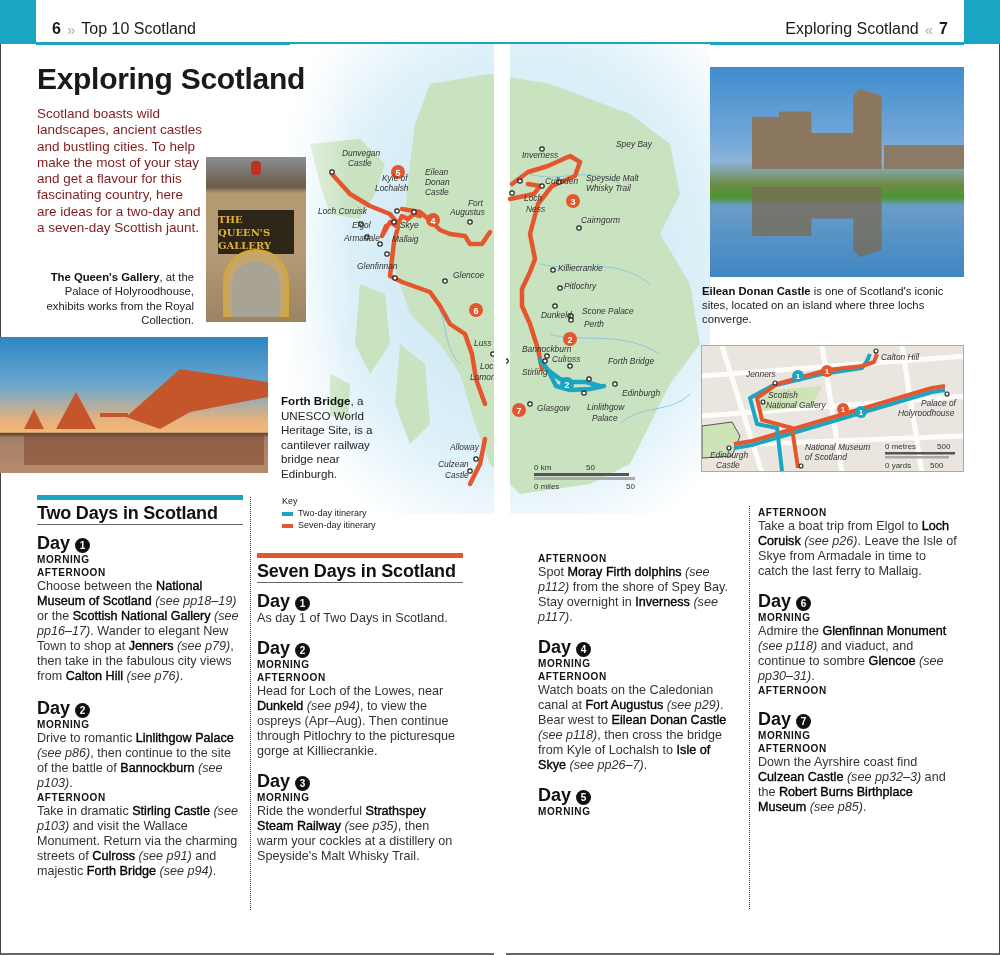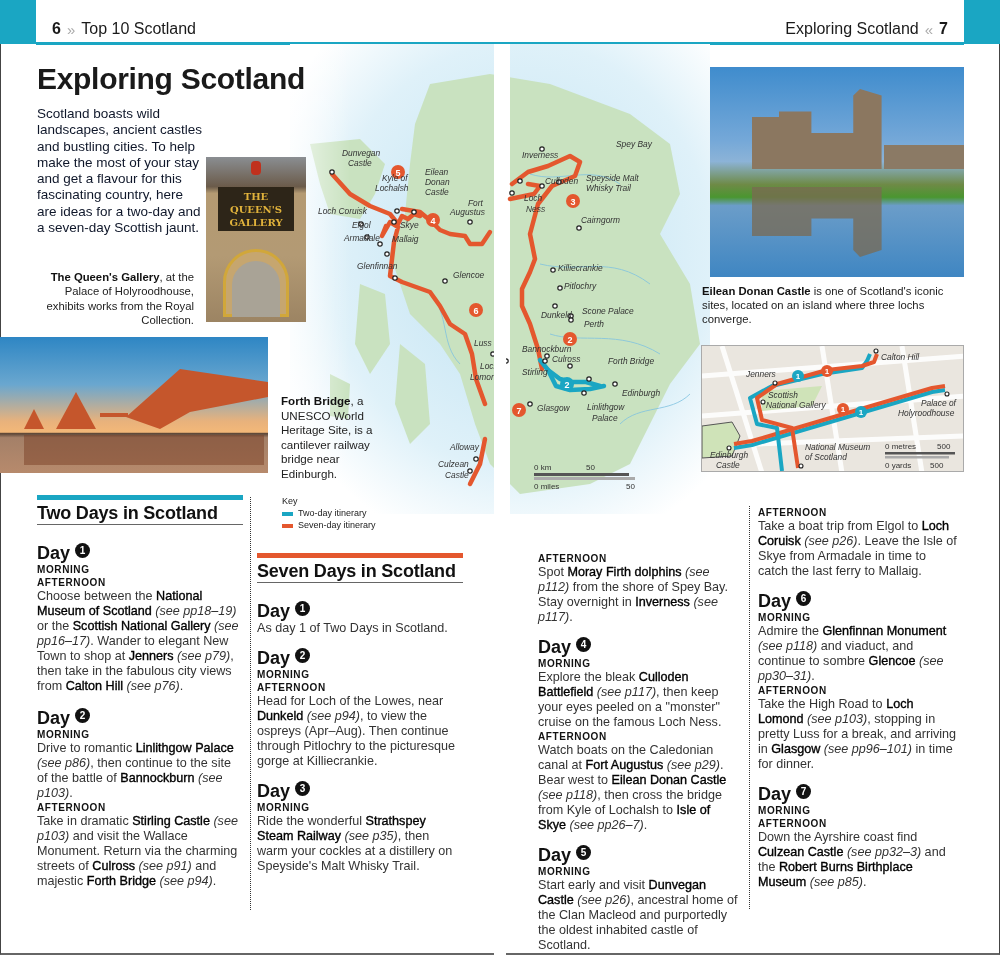--- a/index.html
+++ b/index.html
@@ -9,47 +9,47 @@
 .page.right{left:500px;width:500px;border-right:1px solid #444;border-bottom:2px solid #666}
 .gutter{position:absolute;left:494px;top:44px;width:12px;height:911px;background:#fff;z-index:6}
 .tabblock{position:absolute;top:0;width:36px;height:44px;background:#1aa6c3}
 .tabblock.l{left:0}.tabblock.r{right:0}
 .runhead{position:absolute;top:0;height:45px;border-bottom:3px solid #1aa6c3;font-family:"Liberation Sans",sans-serif;font-size:16px;color:#1a1a1a;display:flex;align-items:flex-end;padding-bottom:4px}
 .runhead.l{left:36px;width:464px;padding-left:16px}
 .runhead.r{left:500px;width:464px;justify-content:flex-end;padding-right:16px}
 .runhead .num{font-weight:bold}
 .runhead .chev{color:#aaa;margin:0 6px;font-size:15px}
 .title{position:absolute;left:37px;top:62px;font-family:"Liberation Sans",sans-serif;font-weight:bold;font-size:30px;color:#1a1a1a;letter-spacing:-0.3px;z-index:3}
-.intro{position:absolute;left:37px;top:106px;width:270px;font-family:"Liberation Sans",sans-serif;font-size:13.5px;line-height:16.3px;color:#0f172a;z-index:3}
+.intro{position:absolute;left:37px;top:106px;width:270px;font-family:"Liberation Sans",sans-serif;font-size:13.5px;line-height:16.3px;color:#7f1d1d;z-index:3}
 .intro .wrap{float:right;width:102px;height:164px;margin:8px -5px 0 6px}
 .photo{position:absolute;overflow:hidden}
 .queen{left:206px;top:157px;width:100px;height:165px;background:linear-gradient(180deg,#8a8e92 0%,#6b5b4a 18%,#b49a72 22%,#b39a74 60%,#9c8463 100%);z-index:3}
-.queen .sign{position:absolute;left:12px;top:30px;width:76px;height:44px;background:#2d2518;color:#e0b23b;font-family:"DejaVu Serif",serif;font-weight:bold;font-size:10px;line-height:13px;text-align:center;padding-top:3px}
+.queen .sign{position:absolute;left:12px;top:53px;width:76px;height:44px;background:#2d2518;color:#e0b23b;font-family:"DejaVu Serif",serif;font-weight:bold;font-size:10px;line-height:13px;padding-top:3px}
 .queen .arch{position:absolute;left:17px;top:92px;width:66px;height:68px;border-radius:33px 33px 0 0;background:#c6a66f;border:3px solid #d1a73a}
 .queen .door{position:absolute;left:26px;top:104px;width:48px;height:56px;border-radius:24px 24px 0 0;background:#a9a396}
 .queen .lion{position:absolute;left:45px;top:4px;width:10px;height:14px;background:#c0311d;border-radius:4px}
 .cap{position:absolute;font-family:"Liberation Sans",sans-serif;font-size:11.3px;line-height:14.3px;color:#222;z-index:3}
 .cap b{color:#111}
 .cap-queen{left:40px;top:270px;width:154px;text-align:right}
 .forthimg{left:0;top:337px;width:268px;height:136px;background:linear-gradient(180deg,#2e86c4 0%,#6aa7cf 35%,#e8b27c 62%,#f3b878 70%,#5a4536 71%,#a48068 74%,#b78a6c 100%)}
 .cap-forth{left:281px;top:394px;width:95px;font-size:11.6px;line-height:14.6px}
 .map{position:absolute;left:290px;top:44px;width:420px;height:470px;z-index:1}
 .key{position:absolute;left:282px;top:495px;font-family:"Liberation Sans",sans-serif;font-size:9px;line-height:12px;z-index:3}
 .key .kt{font-weight:normal}
 .key .sw{display:inline-block;width:11px;height:4px;vertical-align:middle;margin-right:5px}
 .eilean{left:700px;top:67px;width:264px;height:210px;background:linear-gradient(180deg,#3f8ccd 0%,#75a8d8 35%,#8cb3d7 45%,#6e8a46 56%,#4a9630 62%,#6b9dc9 66%,#3f86c2 100%)}
 .eilean .castle{position:absolute;left:52px;top:22px;width:135px;height:80px;background:#8b7760;clip-path:polygon(0 35%,20% 35%,20% 28%,44% 28%,44% 55%,75% 55%,75% 8%,80% 0,96% 8%,96% 100%,0 100%)}
 .eilean .refl{position:absolute;left:52px;top:120px;width:135px;height:70px;background:#7a6a52;opacity:.75;clip-path:polygon(0 0,96% 0,96% 90%,80% 100%,75% 90%,75% 45%,44% 45%,44% 70%,0 70%)}
 .eilean .bridge{position:absolute;right:0;top:78px;width:80px;height:24px;background:#8b7a65;border-radius:0}
 .cap-eilean{left:702px;top:284px;width:262px;font-size:11.3px;line-height:14px}
 .citymap{position:absolute;left:701px;top:345px;width:263px;height:127px;background:#eae6df;border:1px solid #aaa;overflow:hidden;z-index:3}
 .col{position:absolute;font-family:"Liberation Sans",sans-serif;font-size:12.6px;line-height:15px;color:#333;z-index:3}
 .col .bar{height:5px;margin-bottom:6px}
-.col h2{font-size:18px;font-weight:bold;color:#111;padding-bottom:3px;border-bottom:1.5px solid #666;margin-bottom:18px;letter-spacing:-0.2px}
-.col h3{font-size:18px;font-weight:bold;color:#111;margin-top:8px;line-height:20px;display:flex;align-items:flex-start}
+.col h2{font-size:18px;font-weight:bold;color:#111;padding-bottom:3px;border-bottom:1.5px solid #666;margin-bottom:8px;letter-spacing:-0.2px}
+.col h3{font-size:18px;font-weight:bold;color:#111;margin-top:8px;line-height:20px;display:flex;align-items:flex-end}
 .col h3.first{margin-top:2px}
 .col .circ{display:inline-flex;width:15px;height:15px;border-radius:50%;background:#111;color:#fff;font-size:10px;font-weight:bold;align-items:center;justify-content:center;margin-left:5px}
 .col .lbl{font-size:10px;font-weight:bold;letter-spacing:.6px;color:#111;line-height:13px}
 .col p{margin:0}
 .col b{font-weight:normal;color:#000;-webkit-text-stroke:.35px #000}
 .col i{font-style:italic}
 .c1{left:37px;top:495px;width:206px}
 .c2{left:257px;top:553px;width:206px}
 .c3{left:538px;top:552px;width:200px}
 .c4{left:758px;top:506px;width:200px}
@@ -382,42 +382,39 @@
 </div>
 
 <div class="col c3">
   <div class="lbl">AFTERNOON</div>
   <p><span>Spot </span><b>Moray Firth dolphins</b><i> (see p112)</i><span> from the shore of Spey Bay. Stay overnight in </span><b>Inverness</b><i> (see p117)</i><span>.</span></p>
   <h3 style="margin-top:12px">
       <span>Day</span>
       <span class="circ">4</span>
     </h3>
   <div class="lbl">MORNING</div>
-  <p><span>Explore the bleak </span><b>Culloden Battlefield</b><i> (see p117)</i><span>, then keep your eyes peeled on a "monster" cruise on the famous Loch Ness.</span></p>
   <div class="lbl">AFTERNOON</div>
   <p><span>Watch boats on the Caledonian canal at </span><b>Fort Augustus</b><i> (see p29)</i><span>. Bear west to </span><b>Eilean Donan Castle</b><i> (see p118)</i><span>, then cross the bridge from Kyle of Lochalsh to </span><b>Isle of Skye</b><i> (see pp26–7)</i><span>.</span></p>
   <h3 style="margin-top:12px">
       <span>Day</span>
       <span class="circ">5</span>
     </h3>
   <div class="lbl">MORNING</div>
-  <p><span>Start early and visit </span><b>Dunvegan Castle</b><i> (see p26)</i><span>, ancestral home of the Clan Macleod and purportedly the oldest inhabited castle of Scotland.</span></p>
 </div>
 
 <div class="col c4">
   <div class="lbl">AFTERNOON</div>
   <p><span>Take a boat trip from Elgol to </span><b>Loch Coruisk</b><i> (see p26)</i><span>. Leave the Isle of Skye from Armadale in time to catch the last ferry to Mallaig.</span></p>
   <h3 style="margin-top:12px">
       <span>Day</span>
       <span class="circ">6</span>
     </h3>
   <div class="lbl">MORNING</div>
   <p><span>Admire the </span><b>Glenfinnan Monument</b><i> (see p118)</i><span> and viaduct, and continue to sombre </span><b>Glencoe</b><i> (see pp30–31)</i><span>.</span></p>
   <div class="lbl">AFTERNOON</div>
-  <p><span>Take the High Road to </span><b>Loch Lomond</b><i> (see p103)</i><span>, stopping in pretty Luss for a break, and arriving in </span><b>Glasgow</b><i> (see pp96–101)</i><span> in time for dinner.</span></p>
   <h3 style="margin-top:12px">
       <span>Day</span>
       <span class="circ">7</span>
     </h3>
   <div class="lbl">MORNING</div>
   <div class="lbl">AFTERNOON</div>
   <p><span>Down the Ayrshire coast find </span><b>Culzean Castle</b><i> (see pp32–3)</i><span> and the </span><b>Robert Burns Birthplace Museum</b><i> (see p85)</i><span>.</span></p>
 </div>
 
 </body></html>

